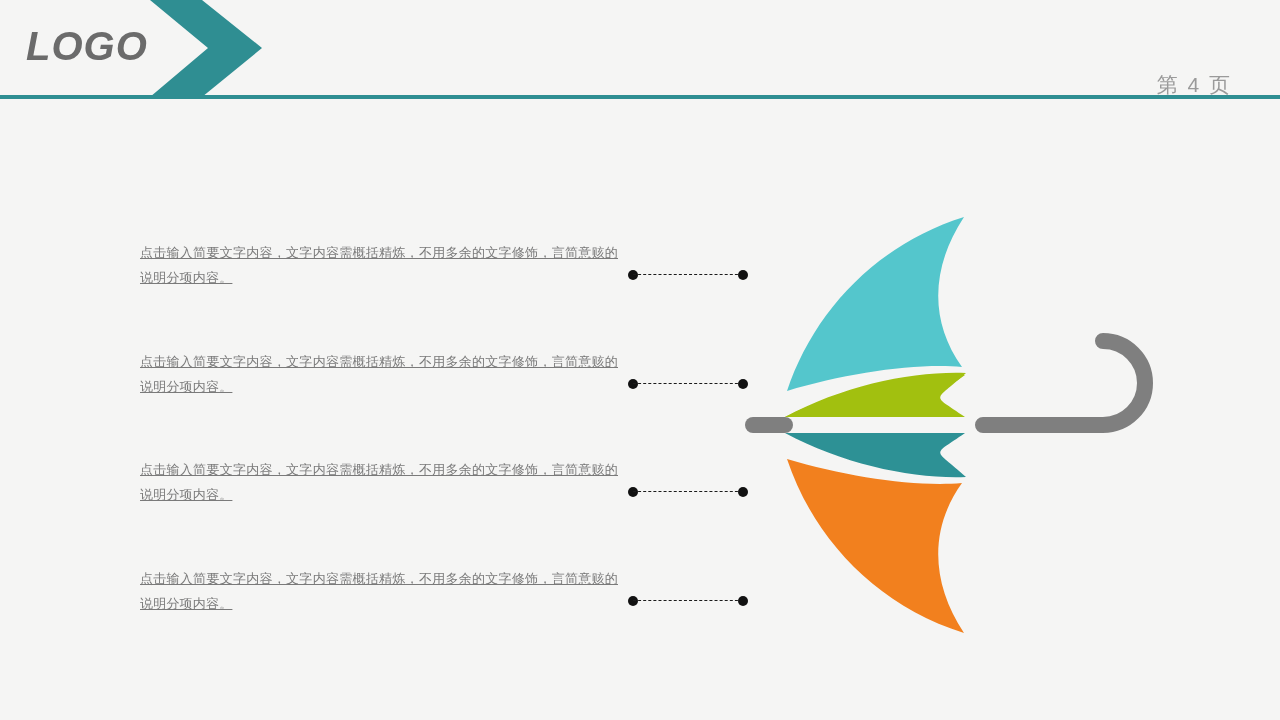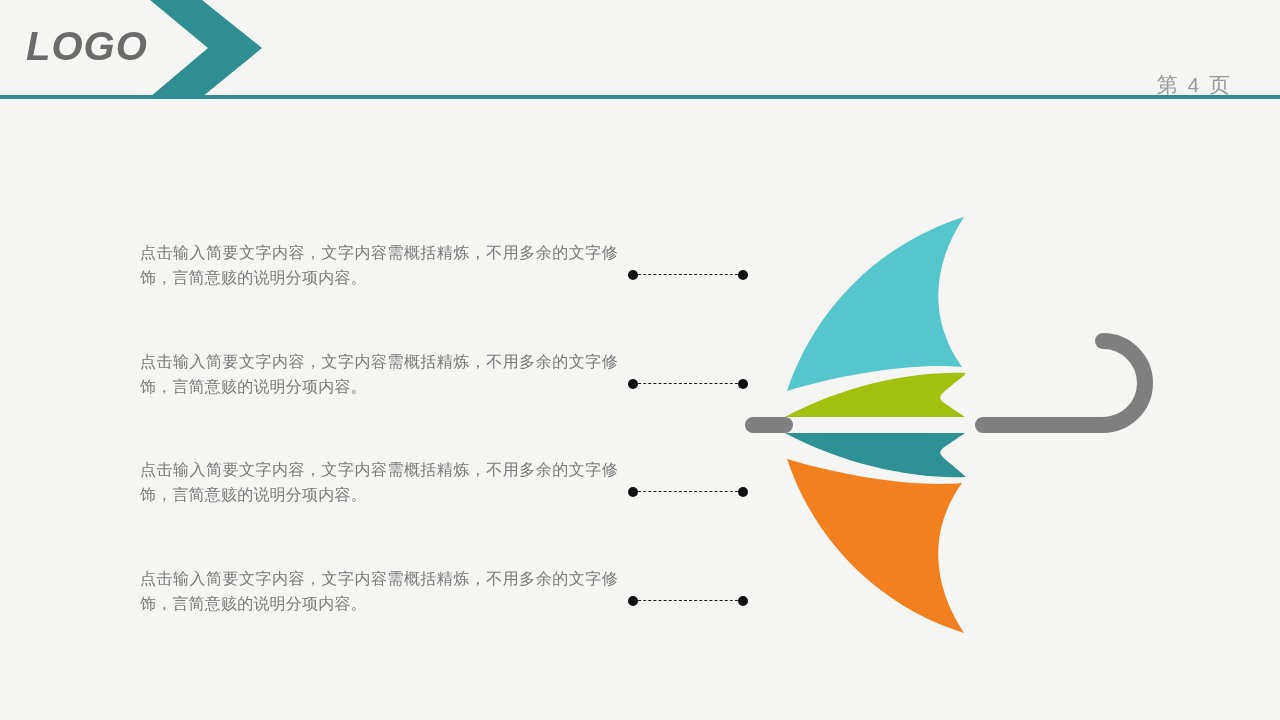--- a/index.html
+++ b/index.html
@@ -84,25 +84,26 @@
     position: absolute;
     left: 140px;
     width: 610px;
     height: 70px;
   }
   .row-text {
     position: absolute;
     left: 0;
     top: 0;
     width: 478px;
-    font-size: 16px;
+    font-size: 13px;
     line-height: 25px;
     color: #7a7a7a;
     letter-spacing: 0.2px;
     text-align: justify;
+    text-decoration: underline;
   }
   .connector {
     position: absolute;
     left: 488px;
     top: 30px;
     width: 120px;
     height: 10px;
   }
   .connector .dash {
     position: absolute;

